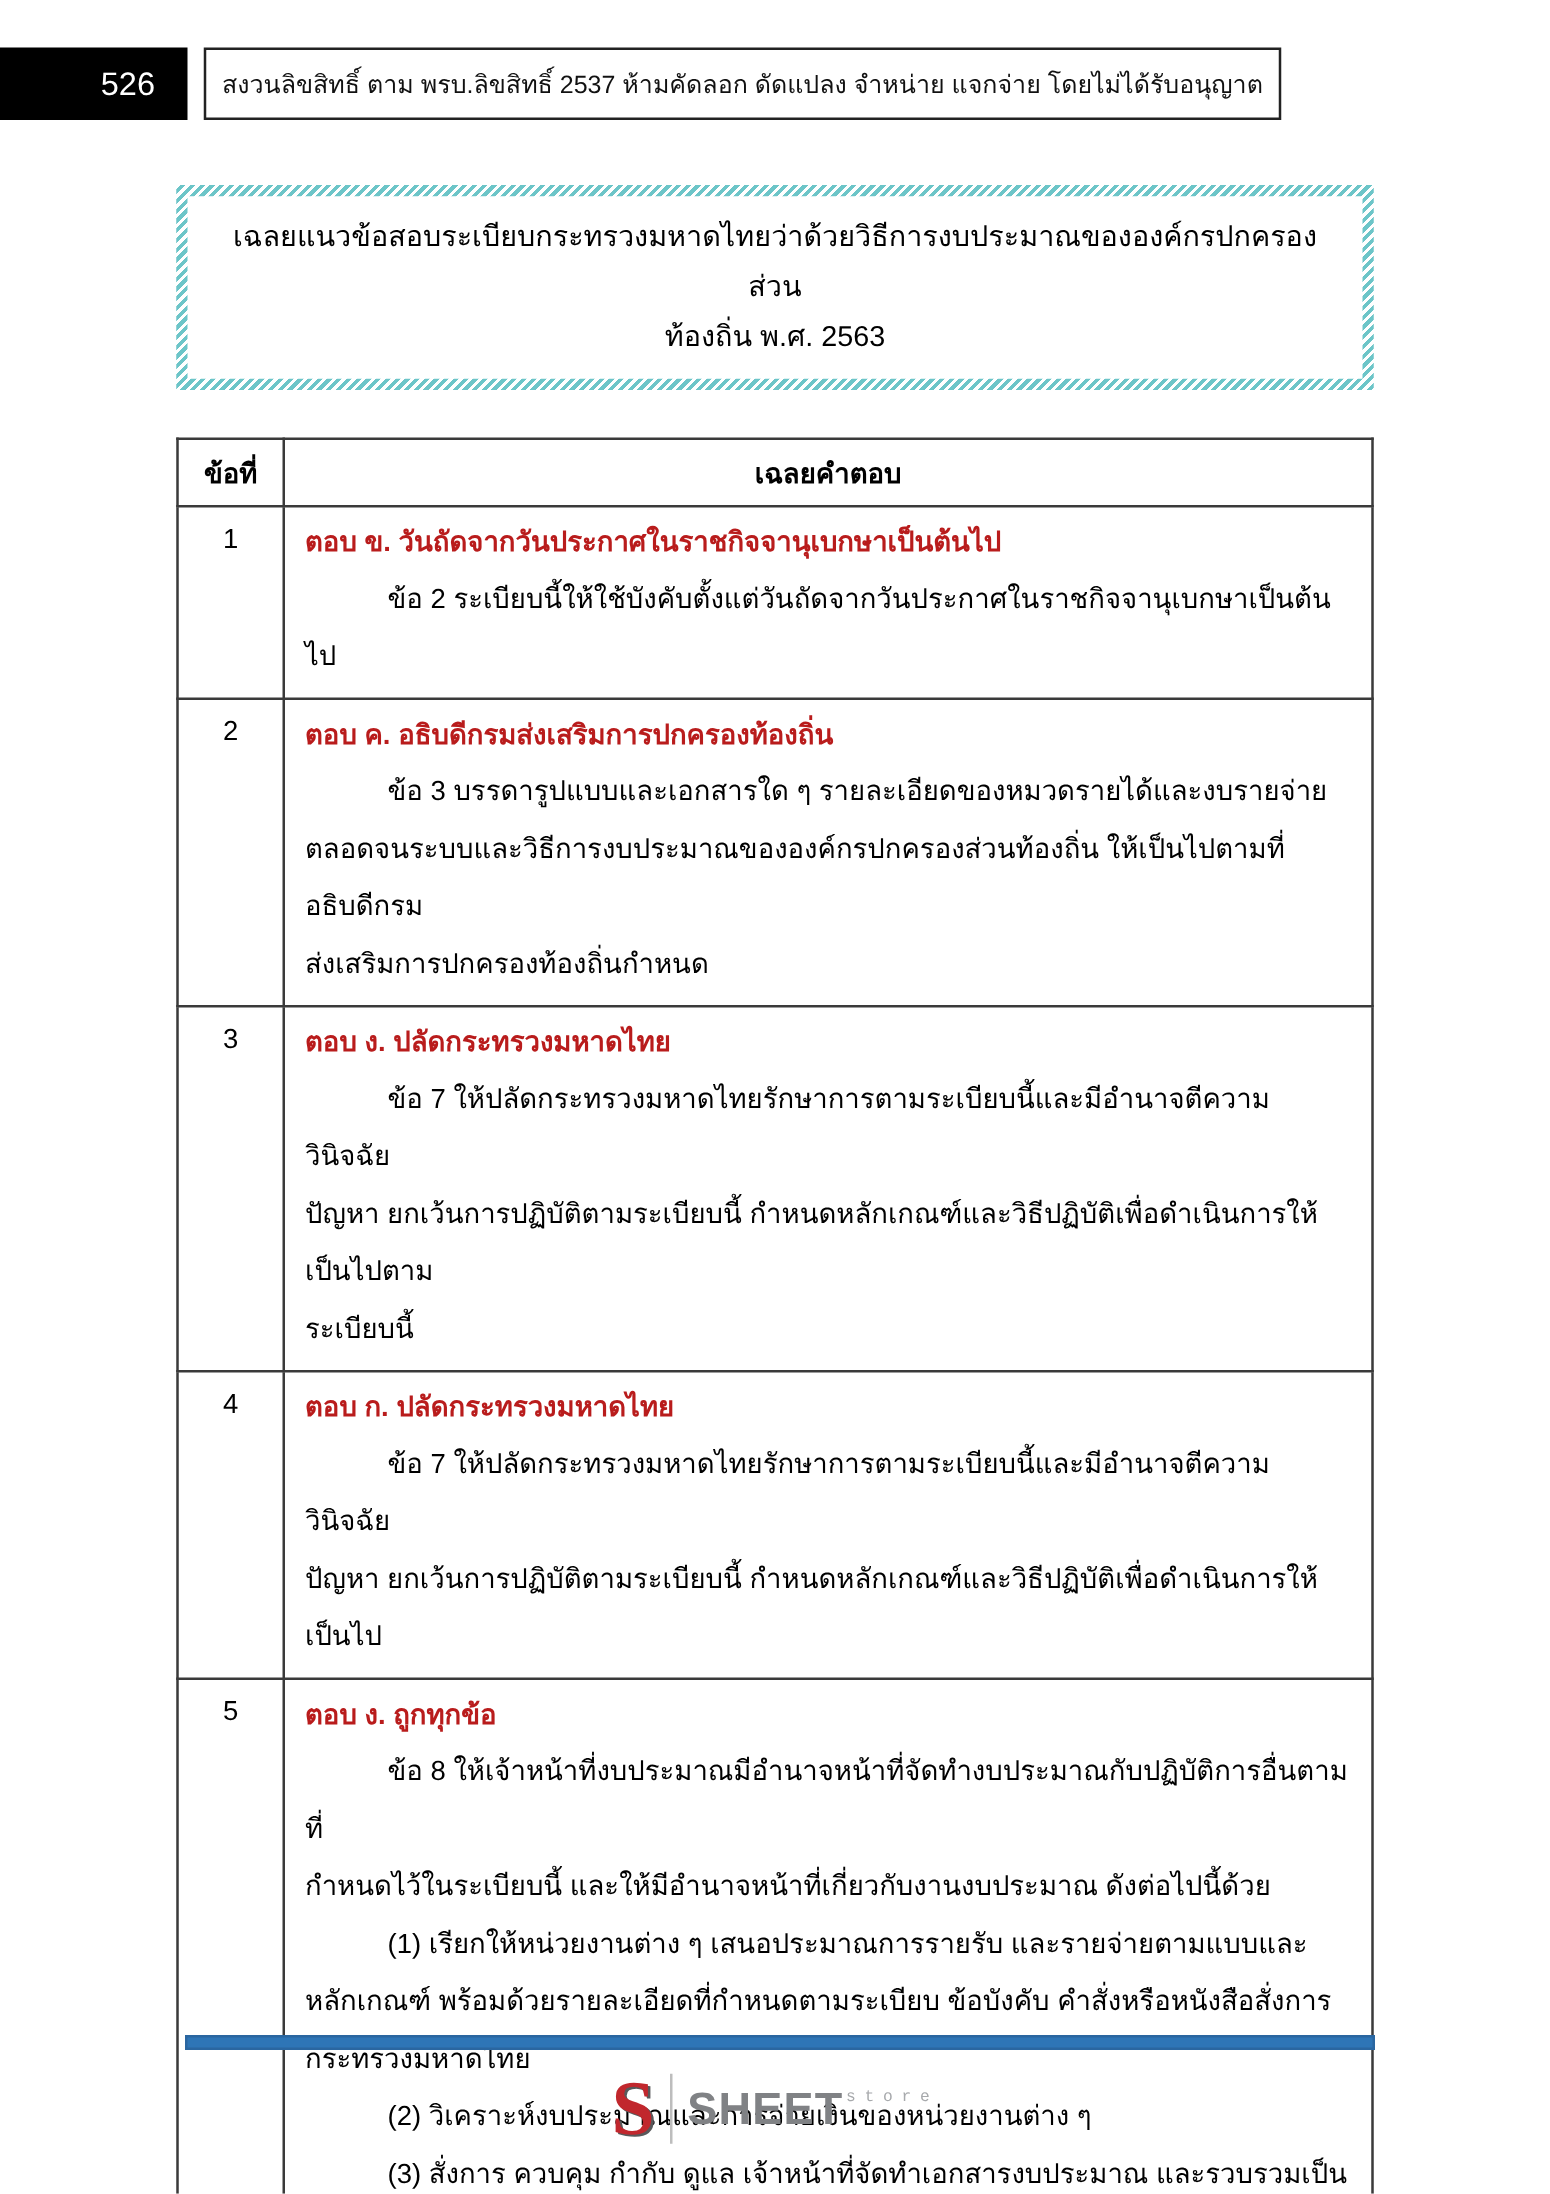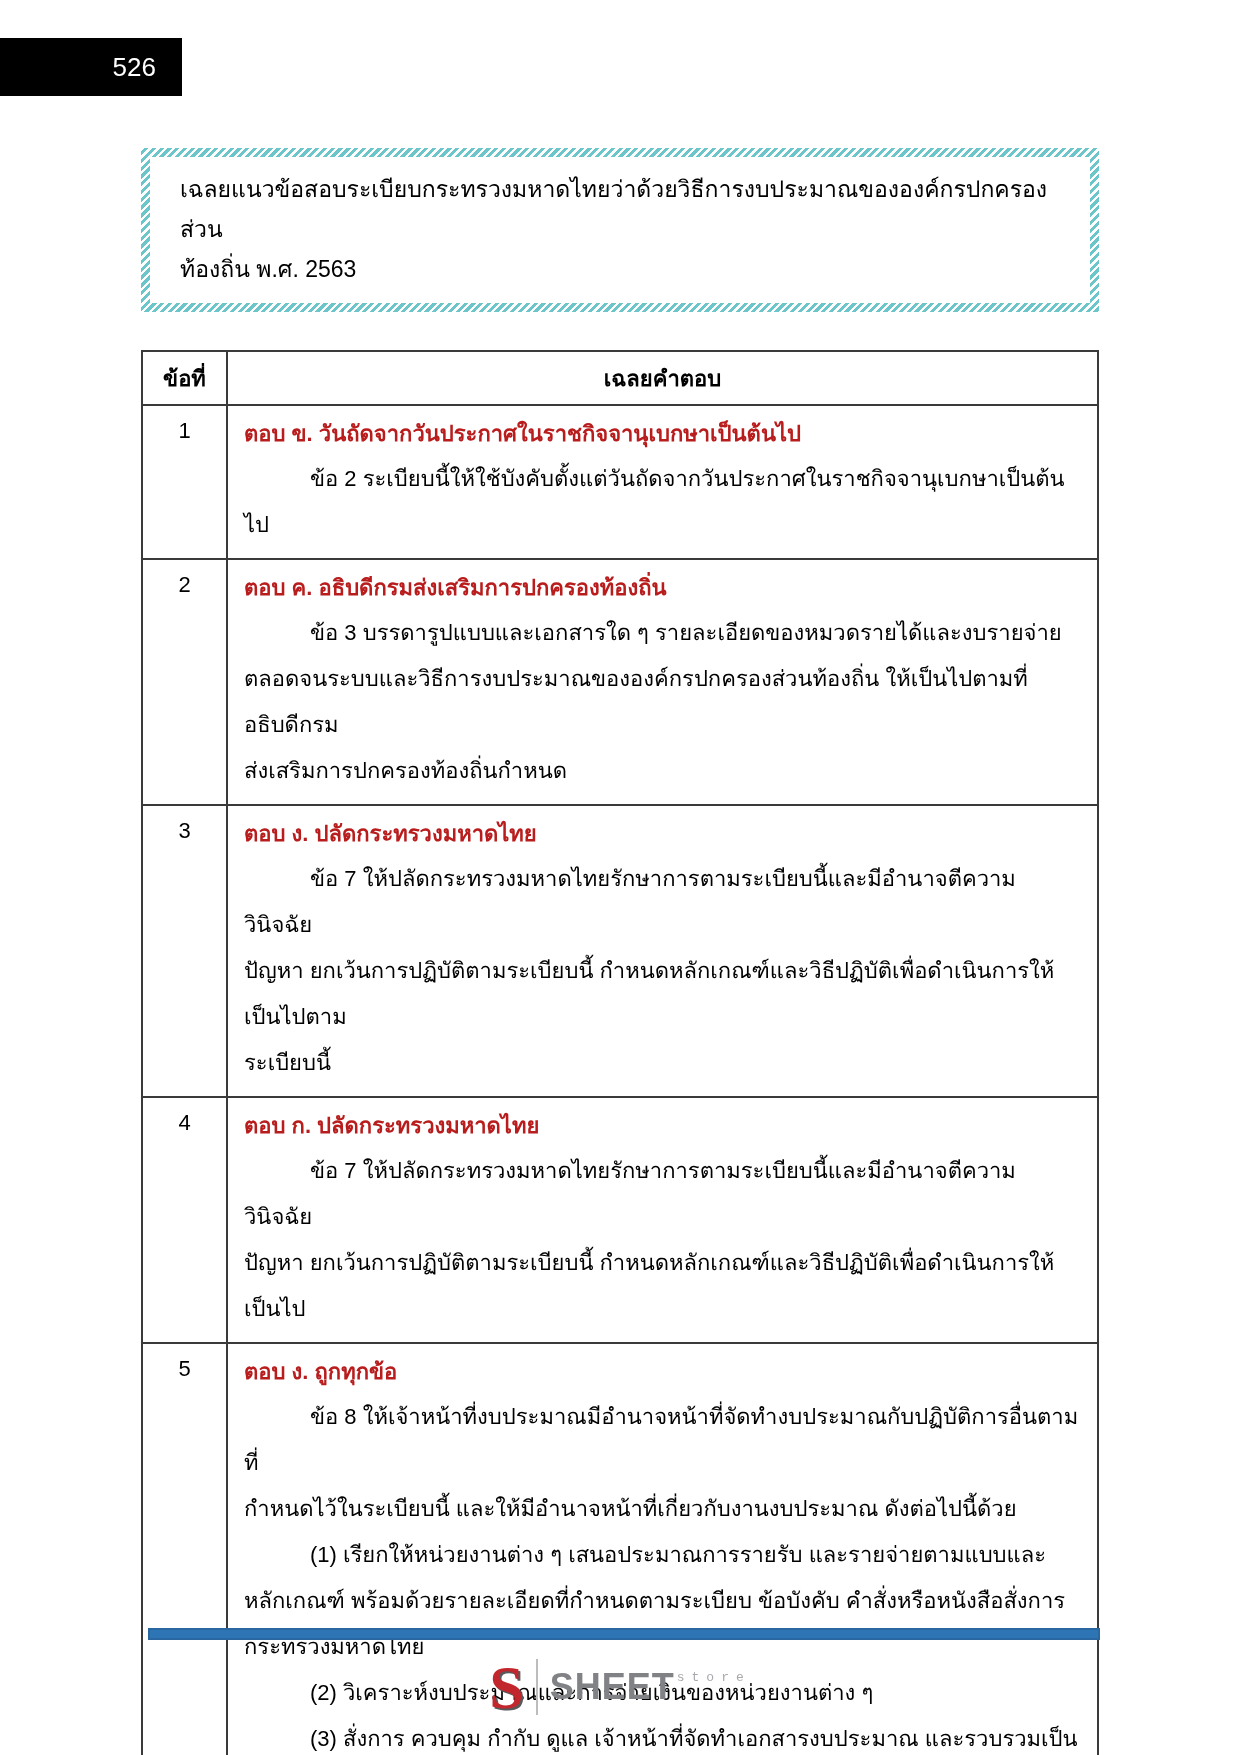--- a/index.html
+++ b/index.html
@@ -11,21 +11,21 @@
     color:#1a1a1a;
     overflow:hidden;
   }
   
   .top-header{
     display:flex;
     align-items:stretch;
     margin-top:38px;
   }
   .page-number-bar{
-    width:182px;height:58px;
+    width:150px;height:58px;
     background:#000;
     color:#fff;
     display:flex;align-items:center;justify-content:flex-end;
     padding-right:26px;box-sizing:border-box;
     font-size:26px;
   }
   .copyright-box{
     margin-left:13px;
     width:862px;height:58px;
     border:2px solid #222;
@@ -37,21 +37,21 @@
   
   .title-box-outer{
     margin:52px auto 0 auto;
     width:958px;
     box-sizing:border-box;
     padding:9px;
     background:repeating-linear-gradient(135deg,#ffffff 0 2.5px,#6cc5c8 2.5px 5.5px);
   }
   .title-box-inner{
     background:#fff;
-    text-align:left;
+    text-align:center;
     padding:12px 30px 14px 30px;
     font-size:23px;
     line-height:40px;
     color:#000;
   }
   
   .answer-table{
     margin:38px auto 0 auto;
     width:958px;
     border-collapse:collapse;
@@ -122,20 +122,21 @@
     letter-spacing:7px;margin-top:2px;padding-left:2px;font-family:Liberation Mono, monospace;
   }
 </style>
 </head>
 <body>
 
 <div class="page">
 
   <div class="top-header">
     <div class="page-number-bar">526</div>
+    <div class="copyright-box">สงวนลิขสิทธิ์ ตาม พรบ.ลิขสิทธิ์ 2537 ห้ามคัดลอก ดัดแปลง จำหน่าย แจกจ่าย โดยไม่ได้รับอนุญาต</div>
   </div>
 
   <div class="title-box-outer">
     <div class="title-box-inner">
       <div>เฉลยแนวข้อสอบระเบียบกระทรวงมหาดไทยว่าด้วยวิธีการงบประมาณขององค์กรปกครองส่วน</div>
       <div>ท้องถิ่น พ.ศ. 2563</div>
     </div>
   </div>
 
   <table class="answer-table">

